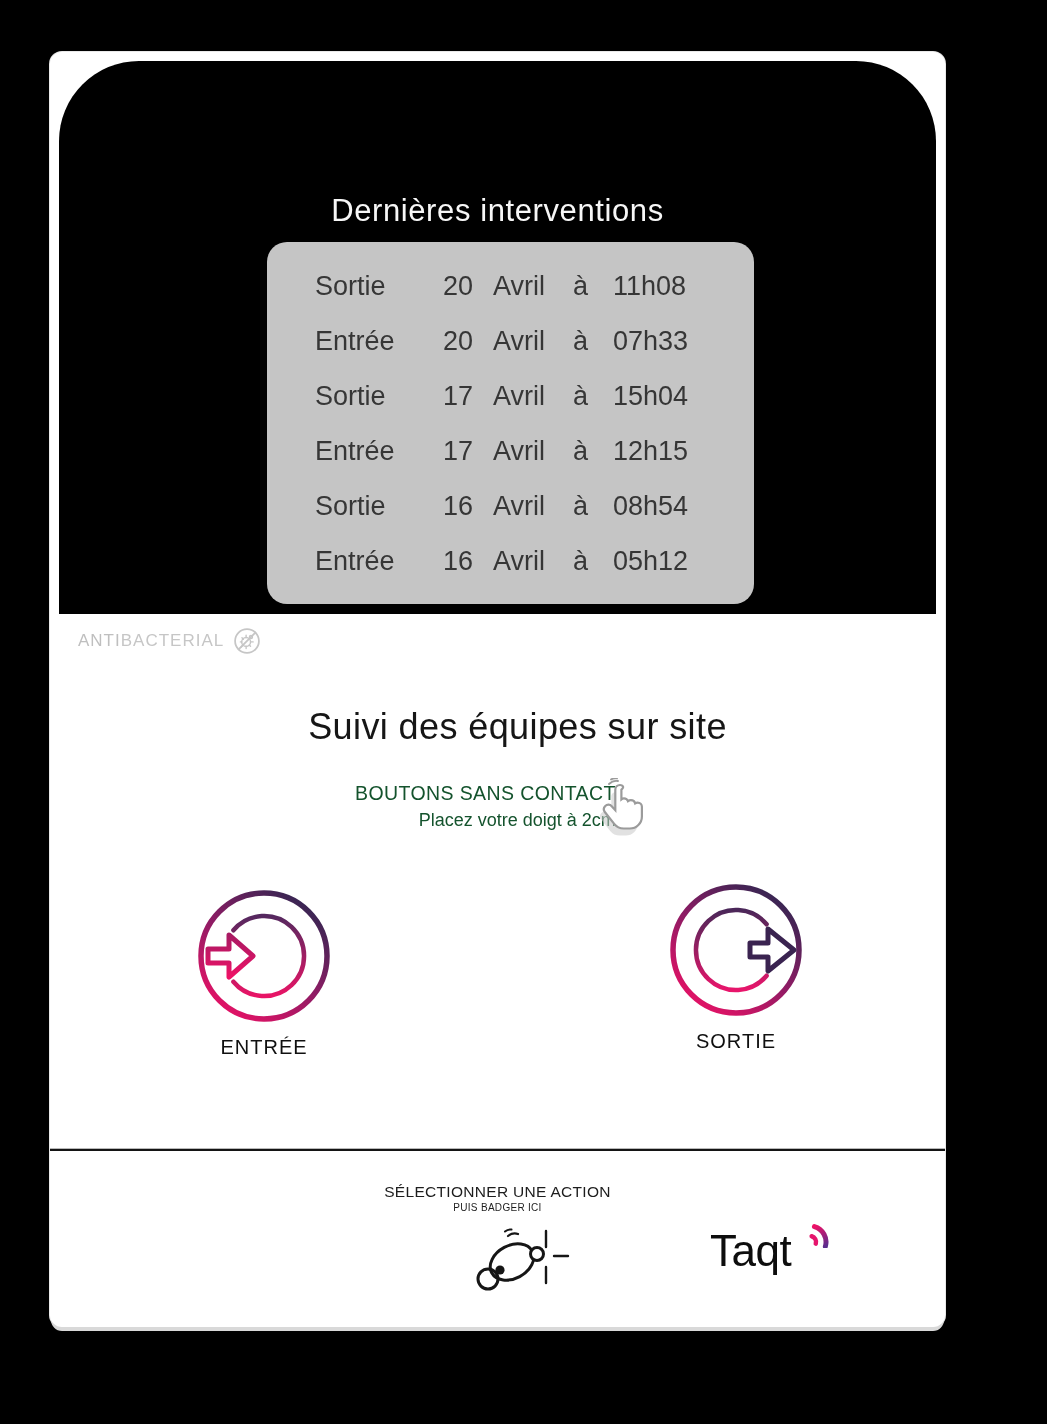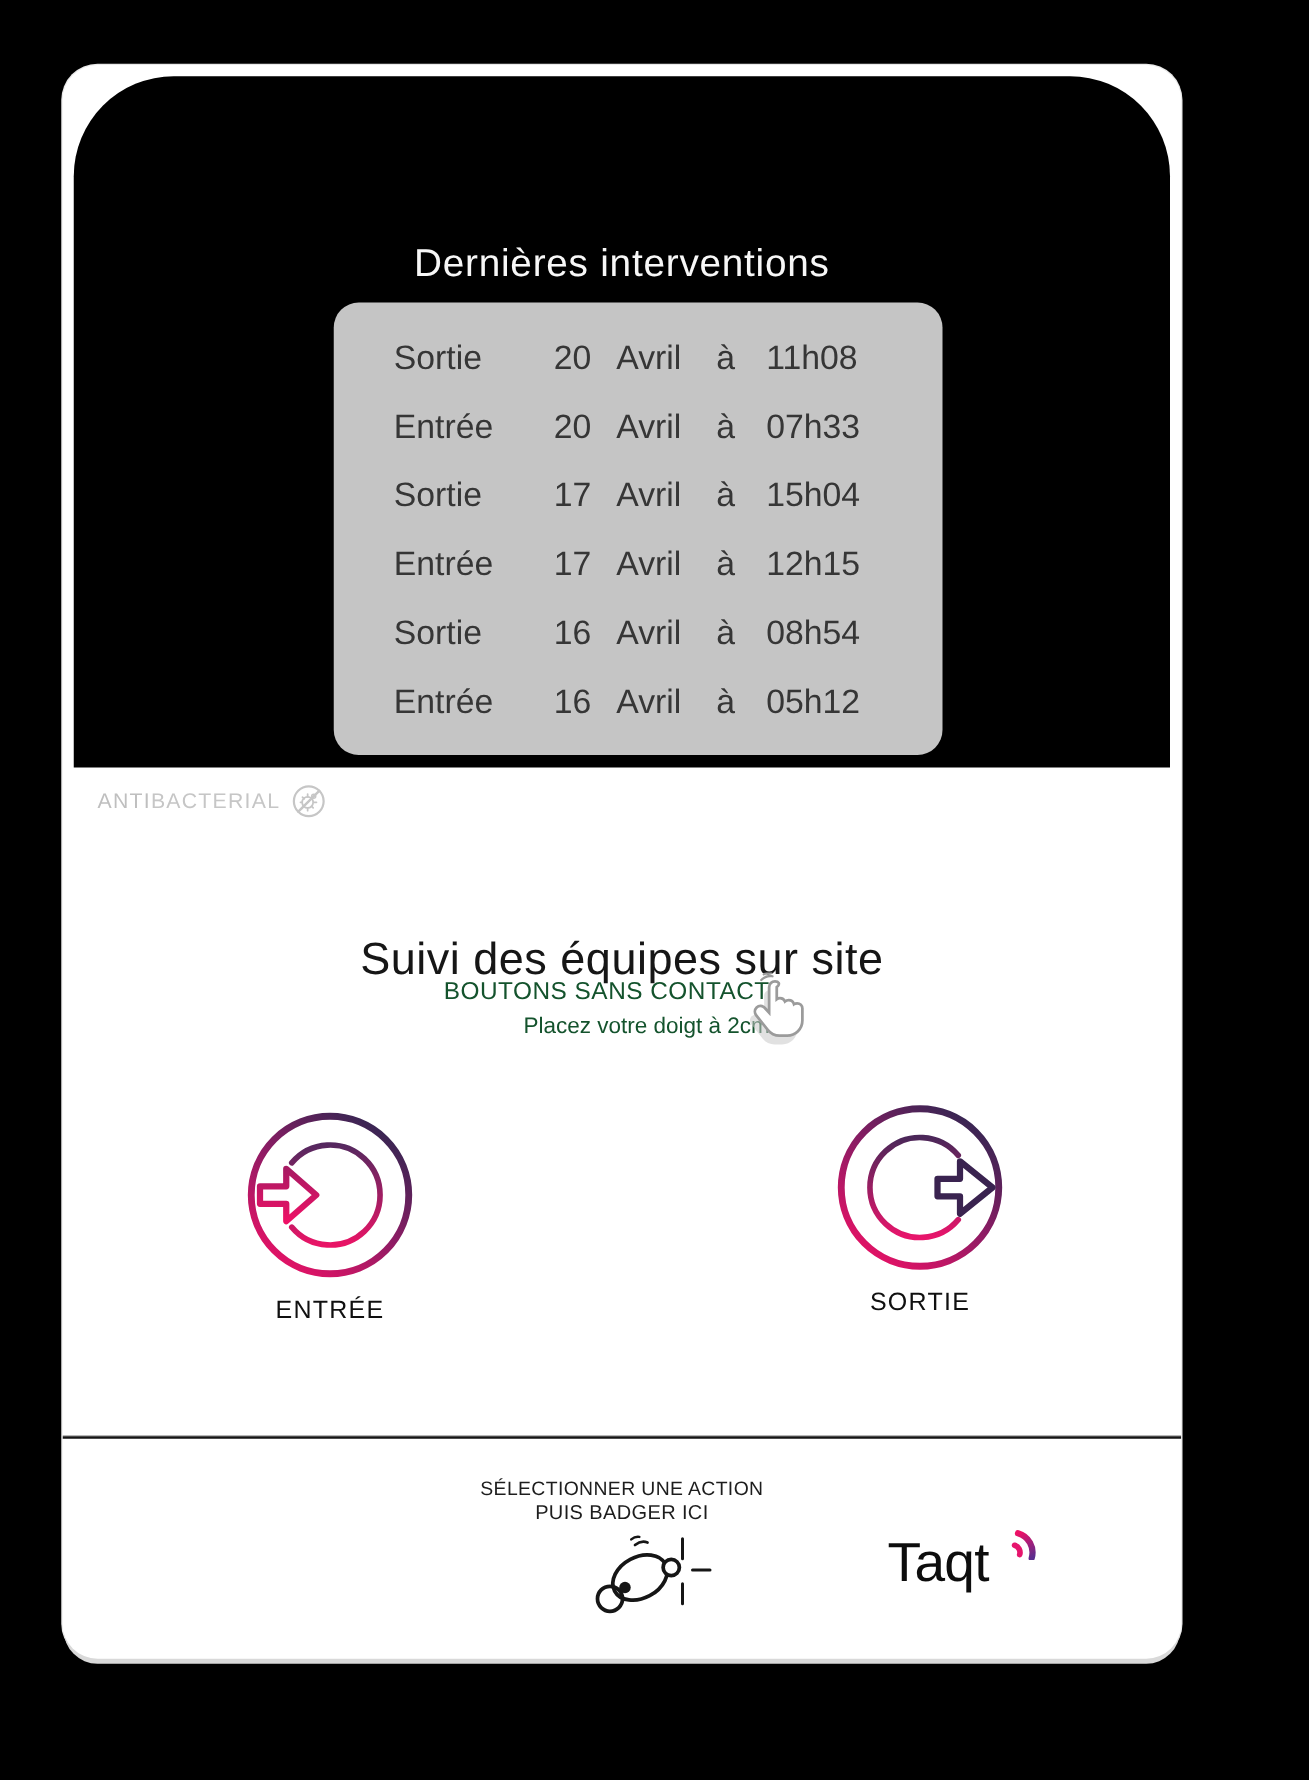--- a/index.html
+++ b/index.html
@@ -1,57 +1,57 @@
 <!DOCTYPE html>
 <html><head>
 <meta charset="utf-8">
 <style>
   html,body{margin:0;padding:0;background:#000;width:1047px;height:1424px;overflow:hidden;
     font-family:"Liberation Sans", sans-serif;}
   .stage{position:relative;width:1047px;height:1424px;background:#000;}
 
   
   .card{position:absolute;left:50px;top:52px;width:895px;height:1275px;background:#ffffff;
-    border-radius:28px;overflow:hidden;box-shadow:0 5px 0 -1px #d9d9d9, 0 0 0 1px #e9e9e9;}
+    border-radius:12px;overflow:hidden;box-shadow:0 5px 0 -1px #d9d9d9, 0 0 0 1px #e9e9e9;}
 
   
   .screen{position:absolute;left:9px;top:9px;width:877px;height:553px;background:#000;
     border-radius:80px 80px 0 0;}
   .screen-title{position:absolute;left:0;top:132px;width:100%;text-align:center;
     color:#f7f7f7;font-size:31px;font-weight:300;letter-spacing:.6px;}
   .history-panel{position:absolute;left:208px;top:181px;width:487px;height:362px;
     background:#c5c5c5;border-radius:20px;padding-top:17px;box-sizing:border-box;}
   .history-row{display:grid;grid-template-columns:128px 50px 80px 40px 110px;
     padding-left:48px;height:55px;align-items:center;color:#363636;font-size:27px;}
   .history-row span{text-align:left;}
   .history-row .c-type{text-align:left;}
 
   
   .antibacterial{position:absolute;left:28px;top:574px;display:flex;align-items:center;gap:8px;
     color:#c6c6c6;font-size:17px;letter-spacing:1px;}
   .antibacterial b{font-weight:normal;color:#bfbfbf;}
-  .heading{position:absolute;left:0;top:694px;width:100%;text-align:center;color:#161616;
-    font-size:36px;font-weight:300;letter-spacing:.4px;}
+  .heading{position:absolute;left:0;top:654px;width:100%;text-align:center;color:#161616;
+    font-size:36px;font-weight:300;letter-spacing:.4px;padding-left:20px;}
   .contact{position:absolute;left:305px;top:730px;color:#14532d;}
   .contact .t1{font-size:19.5px;letter-spacing:.4px;}
   .contact .t2{font-size:18px;margin-top:5px;text-align:right;}
   .hand{position:absolute;left:549px;top:726px;}
 
   .touch-btn{position:absolute;width:136px;text-align:center;cursor:pointer;}
   .btn-entree{left:146px;top:836px;}
   .btn-sortie{left:618px;top:830px;}
   .touch-btn .lbl{margin-top:8px;color:#101010;font-size:20px;font-weight:400;letter-spacing:1px;}
 
   .divider-light{position:absolute;left:0;top:1096px;width:100%;height:1px;background:#b8b8b8;}
   .divider-dark{position:absolute;left:0;top:1097px;width:100%;height:2px;background:#141414;}
 
   .foot-line1{position:absolute;left:0;top:1131px;width:100%;text-align:center;
     color:#1d1d1d;font-size:15.5px;letter-spacing:.3px;}
   .foot-line2{position:absolute;left:0;top:1150px;width:100%;text-align:center;
-    color:#1d1d1d;font-size:16px;letter-spacing:.3px;}
+    color:#1d1d1d;font-size:10px;letter-spacing:.3px;}
   .badge-icon{position:absolute;left:412px;top:1174px;}
 
   .taqt{position:absolute;left:660px;top:1150px;width:160px;height:70px;margin-top:24px;}
   .taqt .word{font-size:44px;font-weight:500;color:#0d0d0d;letter-spacing:-.5px;}
   .taqt svg{position:absolute;left:94px;top:-10px;}
 </style>
 </head>
 <body>
 
 <div class="stage">

